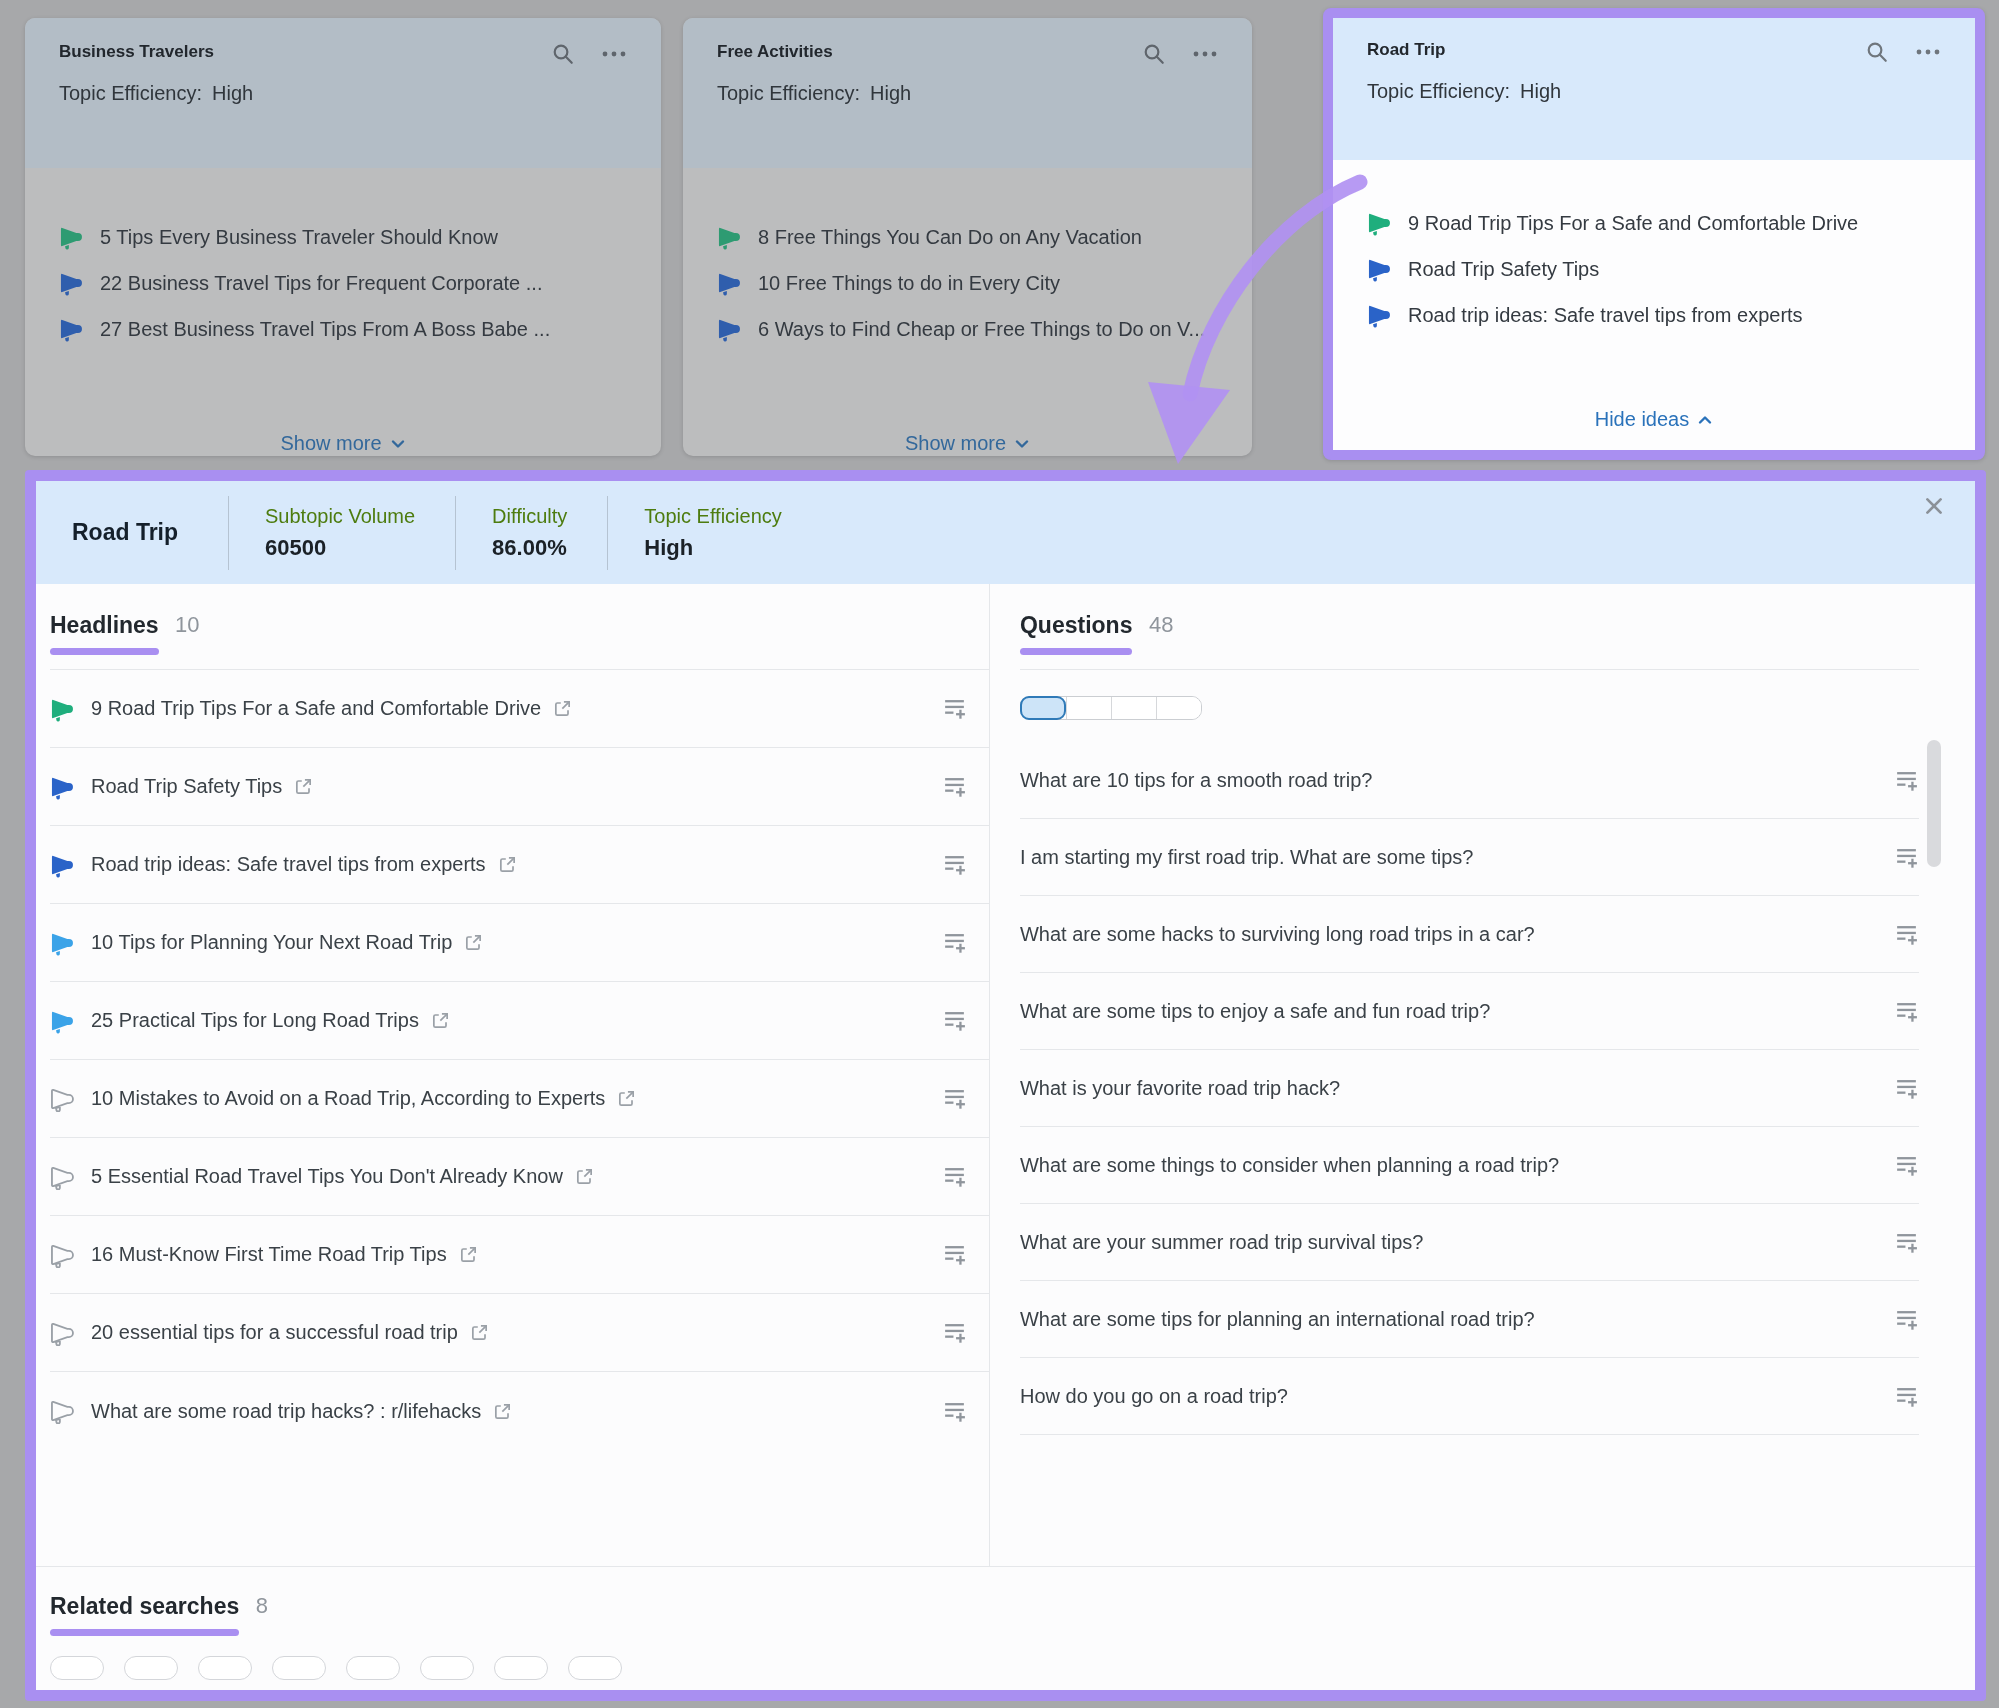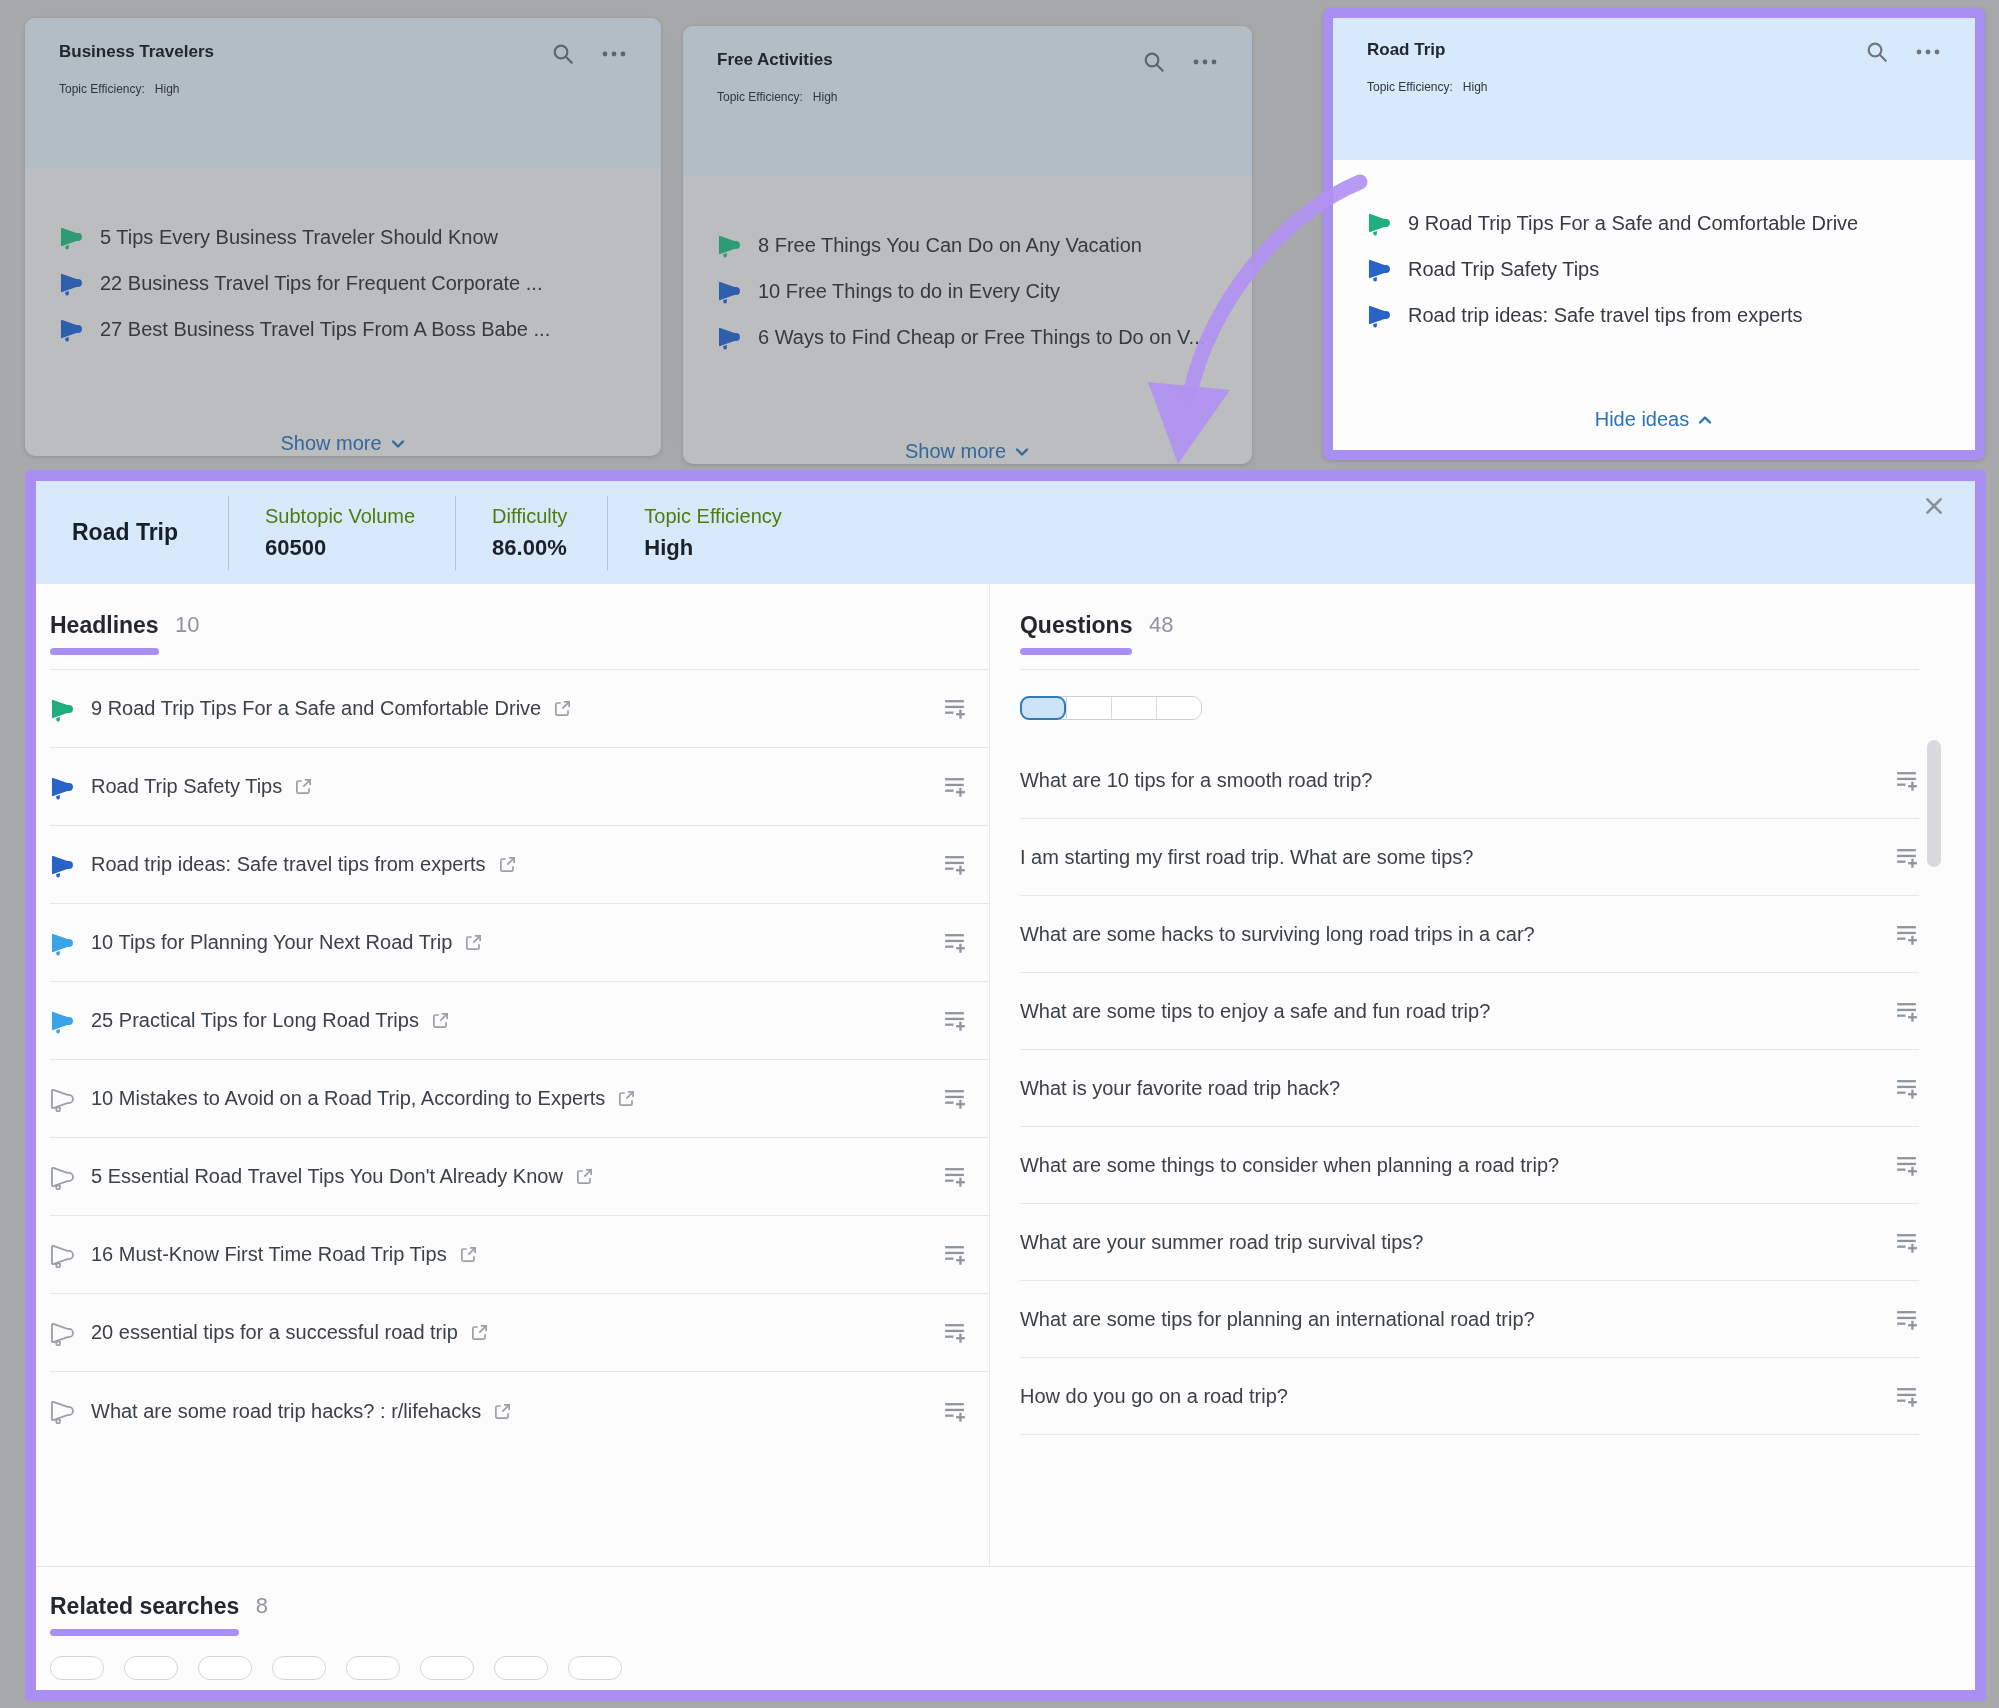--- a/index.html
+++ b/index.html
@@ -8,32 +8,32 @@
         font-family:"Liberation Sans","DejaVu Sans",sans-serif;overflow:hidden;}
 
   
   .card{position:absolute;top:18px;height:438px;border-radius:10px;overflow:hidden;
         box-shadow:0 1px 4px rgba(0,0,0,.15);}
   .card-head{padding:24px 34px 0 34px;height:150px;}
   .card-head-top{display:flex;align-items:flex-start;}
   .card-title{font-size:17px;font-weight:bold;color:#22272d;margin:0;line-height:1.15;}
   .card-actions{margin-left:auto;display:flex;align-items:center;gap:26px;}
   .icon-btn{background:none;border:none;padding:0;cursor:pointer;display:flex;align-items:center;}
-  .card-eff{margin-top:16px;font-size:12px;color:#30363c;display:flex;gap:10px;}
+  .card-eff{margin-top:16px;font-size:20px;color:#30363c;display:flex;gap:10px;}
   .card-body{position:relative;height:288px;}
   .idea-list{list-style:none;margin:0;padding:46px 0 0 0;}
   .idea-row{display:flex;align-items:center;gap:15px;padding:10px 34px;font-size:20px;color:#343a41;}
   .mega-wrap{width:26px;height:26px;flex:0 0 26px;display:flex;}
   .mega{width:26px;height:26px;}
   .card-footer{position:absolute;left:0;right:0;bottom:0;text-align:center;}
   .footer-link{font-size:20px;border:none;background:none;cursor:pointer;display:inline-flex;
                align-items:center;gap:8px;}
 
   #card-business{left:25px;width:636px;}
-  #card-free{left:683px;width:569px;margin-top:8px;}
+  #card-free{left:683px;width:569px;}
   .card.dimmed{background:#bcbdbe;}
   .card.dimmed .card-head{background:#b3bdc6;}
   .card.dimmed .footer-link{color:#33689b;}
   .card.dimmed .icon-stroke{stroke:#5f656c;}
   .card.dimmed .icon-fill{fill:#5f656c;}
 
   #card-road{left:1323px;top:8px;width:662px;height:452px;background:#fdfdfe;
              border:10px solid #a98ff1;border-radius:8px;}
   #card-road .card-head{background:#d8e9fb;height:142px;padding-top:22px;}
   #card-road .card-body{height:272px;}

